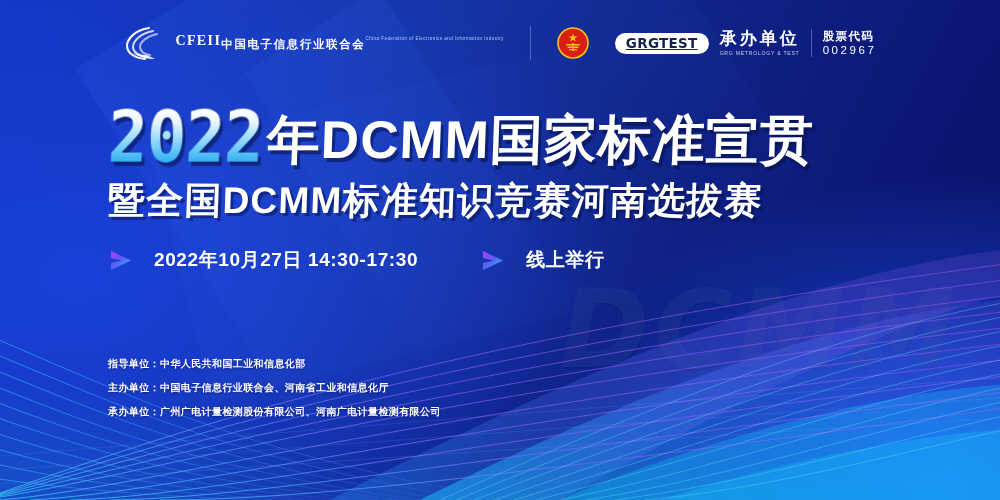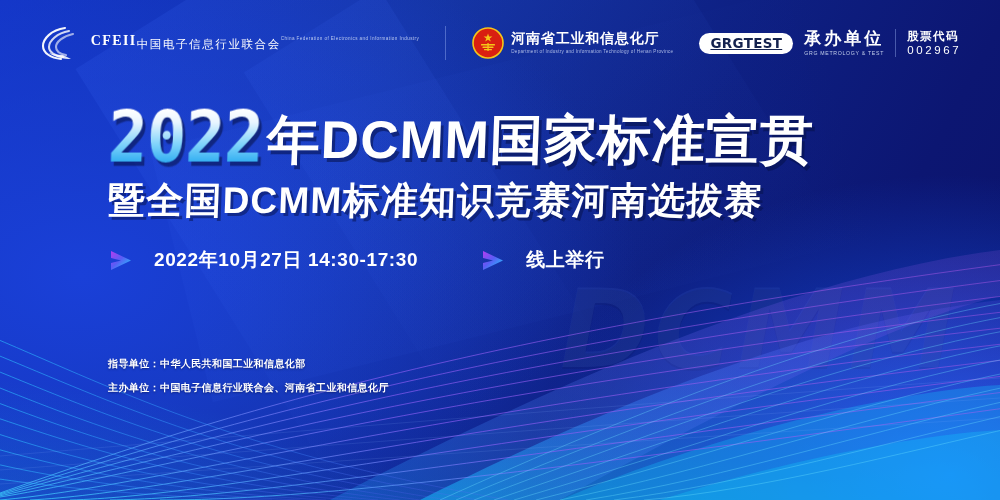--- a/index.html
+++ b/index.html
@@ -41,21 +41,21 @@
   .logo-unit{display:flex;align-items:center;gap:7px;}
 
   
   .cfeii-mark{width:44px;height:38px;flex:0 0 auto;}
   .cfeii-txt{display:flex;flex-direction:row;justify-content:center;}
   .cfeii-abbr{
     color:#ffffff;font-size:14px;font-weight:700;letter-spacing:1.4px;
     line-height:13px;margin-left:1px;font-family:"Liberation Serif","DejaVu Serif",serif;
   }
   .cfeii-cn{
-    color:#ffffff;font-size:11.5px;font-weight:400;letter-spacing:1.6px;
+    color:#ffffff;font-size:11.5px;font-weight:700;letter-spacing:1.6px;
     line-height:15px;margin-top:3px;white-space:nowrap;text-align:right;
   }
   .cfeii-en{
     color:#b9c8ef;font-size:4.6px;letter-spacing:.42px;line-height:7px;
     margin-top:1px;white-space:nowrap;transform:scaleY(1.05);
   }
   .sep-line{width:1px;height:34px;background:rgba(170,195,255,.38);}
 
   
   .emblem{width:32px;height:32px;flex:0 0 auto;}
@@ -253,24 +253,20 @@
       <svg class="emblem" viewBox="0 0 32 32">
         <circle cx="16" cy="16" r="15" fill="#d91f11" stroke="#f5c518" stroke-width="1.6"></circle>
         <g fill="#f5c518">
           <polygon points="16,6.5 17.1,9.6 20.4,9.6 17.7,11.5 18.8,14.6 16,12.7 13.2,14.6 14.3,11.5 11.6,9.6 14.9,9.6"></polygon>
           <rect x="9" y="17" width="14" height="1.5" rx=".6"></rect>
           <rect x="10.5" y="19.6" width="11" height="1.3" rx=".5"></rect>
           <rect x="12" y="22" width="8" height="1.2" rx=".5"></rect>
           <rect x="15.4" y="16" width="1.3" height="8"></rect>
         </g>
       </svg>
-      <div>
-        <div class="henan-cn">河南省工业和信息化厅</div>
-        <div class="henan-en">Department of Industry and Information Technology of Henan Province</div>
-      </div>
     </div>
 
     <div class="logo-unit" style="gap:11px;">
       <div class="grg-pill">
         <span>GRGTEST</span>
       </div>
       <div>
         <div class="grg-cn">承办单位</div>
         <div class="grg-en">GRG METROLOGY &amp; TEST</div>
       </div>
@@ -298,15 +294,16 @@
     <span class="meta-gap"></span>
     <svg class="chev" viewBox="0 0 26 21">
       <polygon points="3,1 23,10.5 3,20 3,13 13,10.5 3,8" fill="url(#gChev)"></polygon>
     </svg>
     <span class="meta-txt">线上举行</span>
   </div>
 
   <div class="credits">
     <div class="credit-row">指导单位：中华人民共和国工业和信息化部</div>
     <div class="credit-row">主办单位：中国电子信息行业联合会、河南省工业和信息化厅</div>
+    <div class="credit-row">承办单位：广州广电计量检测股份有限公司、河南广电计量检测有限公司</div>
   </div>
 
 </div>
 
 </body></html>

